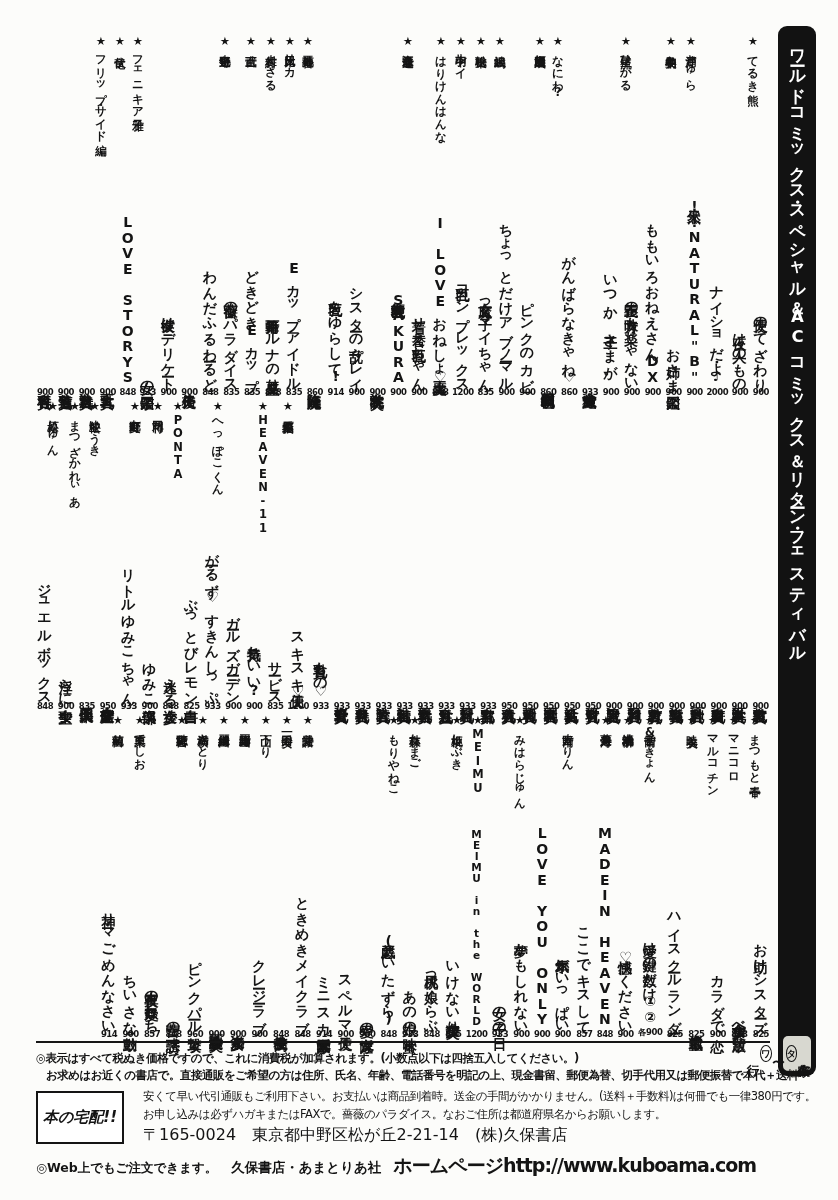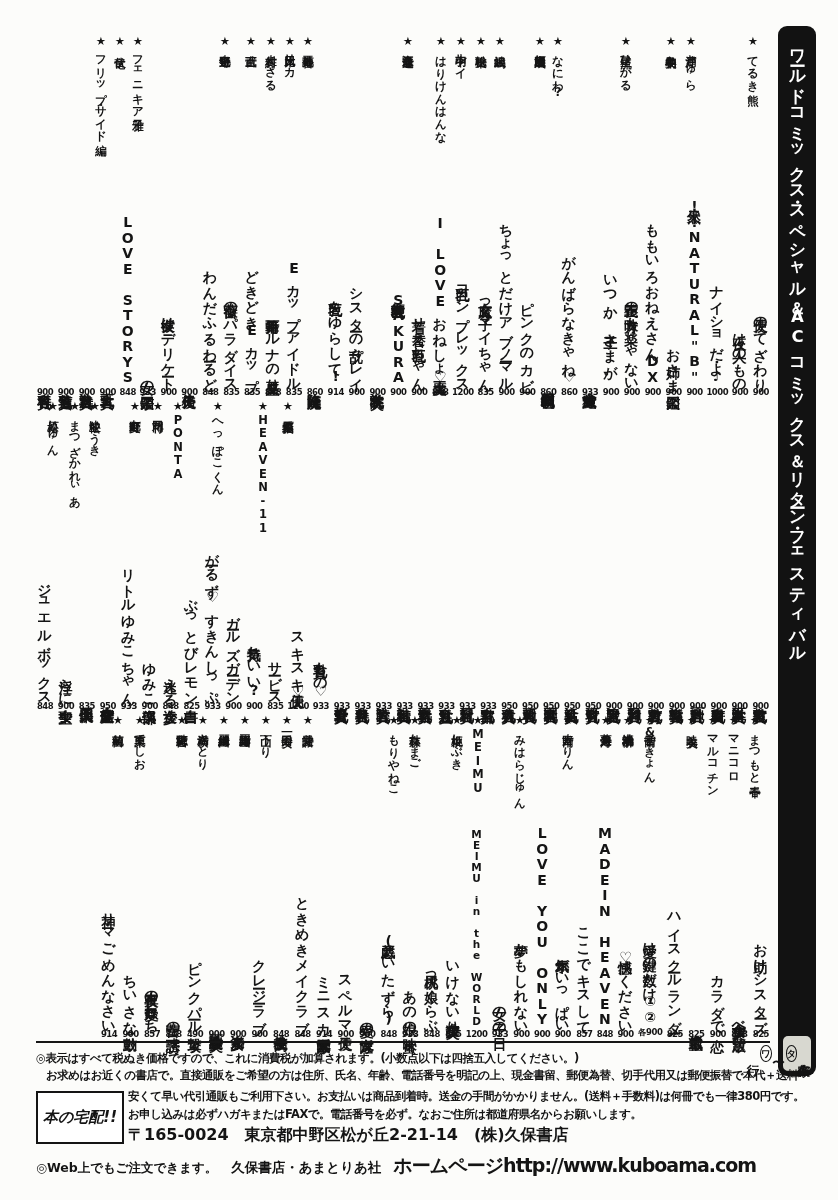--- a/index.html
+++ b/index.html
@@ -67,24 +67,24 @@
   .price{font-size:8.5px;font-weight:bold;margin-top:3px;letter-spacing:-0.5px;}
 
   
   .divider{position:absolute;left:36px;top:1041px;width:734px;height:2px;background:#161616;}
   .bottom{position:absolute;left:36px;top:1050px;width:760px;}
   .notice{font-size:11.5px;font-weight:bold;line-height:1.45;letter-spacing:-0.5px;white-space:nowrap;}
   .notice.indent{padding-left:10px;}
   .delivery{display:flex;align-items:center;margin-top:5px;}
   .delivery-label{
     border:2.5px solid #141414;font-weight:bold;font-style:italic;
-    font-size:15px;padding:15px 5px;margin-right:4px;white-space:nowrap;
+    font-size:15px;padding:15px 5px;margin-right:19px;white-space:nowrap;
     text-align:center;background:#fff;
   }
-  .delivery-lines{font-size:11.5px;font-weight:bold;line-height:1.5;letter-spacing:-0.5px;white-space:nowrap;}
+  .delivery-lines{font-size:11.5px;font-weight:normal;line-height:1.5;letter-spacing:-0.5px;white-space:nowrap;}
   .delivery-lines .big{font-size:16px;letter-spacing:0;}
   .webline{margin-top:6px;display:flex;align-items:baseline;font-weight:bold;white-space:nowrap;}
   .web-notice{font-size:12.5px;}
   .publisher{font-size:13.5px;margin-left:14px;}
   .homepage{font-size:19px;margin-left:12px;letter-spacing:-1px;}
 </style>
 </head>
 <body>
 
 <div class="page">
@@ -116,21 +116,21 @@
           <div class="title-col">
             <div class="vtitle">天使のてざわり</div>
             <div class="price">900</div>
           </div>
           <div class="title-col">
             <div class="vtitle">夜は二人のもの</div>
             <div class="price">900</div>
           </div>
           <div class="title-col">
             <div class="vtitle">ナイショだ・よ♪</div>
-            <div class="price">1000</div>
+            <div class="price">2000</div>
           </div>
           <div class="title-col">
             <div class="vtitle">天然!!NATURAL"B"</div>
             <div class="price">900</div>
           </div>
           <div class="title-col">
             <div class="vtitle">お姉さま図鑑</div>
             <div class="price">900</div>
           </div>
           <div class="title-col">
@@ -535,21 +535,21 @@
           <div class="title-col">
             <div class="vtitle">少女未満</div>
             <div class="price">900</div>
           </div>
           <div class="title-col">
             <div class="vtitle">美少女改造計画</div>
             <div class="price">900</div>
           </div>
           <div class="title-col">
             <div class="vtitle">ピンクパール攻撃</div>
-            <div class="price">490</div>
+            <div class="price">960</div>
           </div>
           <div class="title-col">
             <div class="vtitle">蕾の誘惑</div>
             <div class="price">848</div>
           </div>
           <div class="title-col">
             <div class="vtitle">真夜中の愛奴たち</div>
             <div class="price">857</div>
           </div>
           <div class="title-col">
@@ -578,21 +578,21 @@
   <div class="divider"></div>
 
   <div class="bottom">
     <div class="notice">◎表示はすべて税ぬき価格ですので、これに消費税が加算されます。(小数点以下は四捨五入してください。)</div>
     <div class="notice indent">お求めはお近くの書店で。直接通販をご希望の方は住所、氏名、年齢、電話番号を明記の上、現金書留、郵便為替、切手代用又は郵便振替で本代＋送料</div>
 
     <div class="delivery">
       <div class="delivery-label">本の宅配!!</div>
       <div class="delivery-lines">
         <div>安くて早い代引通販もご利用下さい。お支払いは商品到着時。送金の手間がかかりません。(送料＋手数料)は何冊でも一律380円です。</div>
-        <div>お申し込みは必ずハガキまたはFAXで。電話番号を必ず。なおご住所は都道府県名からお願いします。</div>
+        <div>お申し込みは必ずハガキまたはFAXで。薔薇のパラダイス。なおご住所は都道府県名からお願いします。</div>
         <div class="big">〒165-0024　東京都中野区松が丘2-21-14　(株)久保書店</div>
       </div>
     </div>
 
     <div class="webline">
       <span class="web-notice">◎Web上でもご注文できます。</span>
       <span class="publisher">久保書店・あまとりあ社</span>
       <span class="homepage">ホームページhttp://www.kuboama.com</span>
     </div>
   </div>

